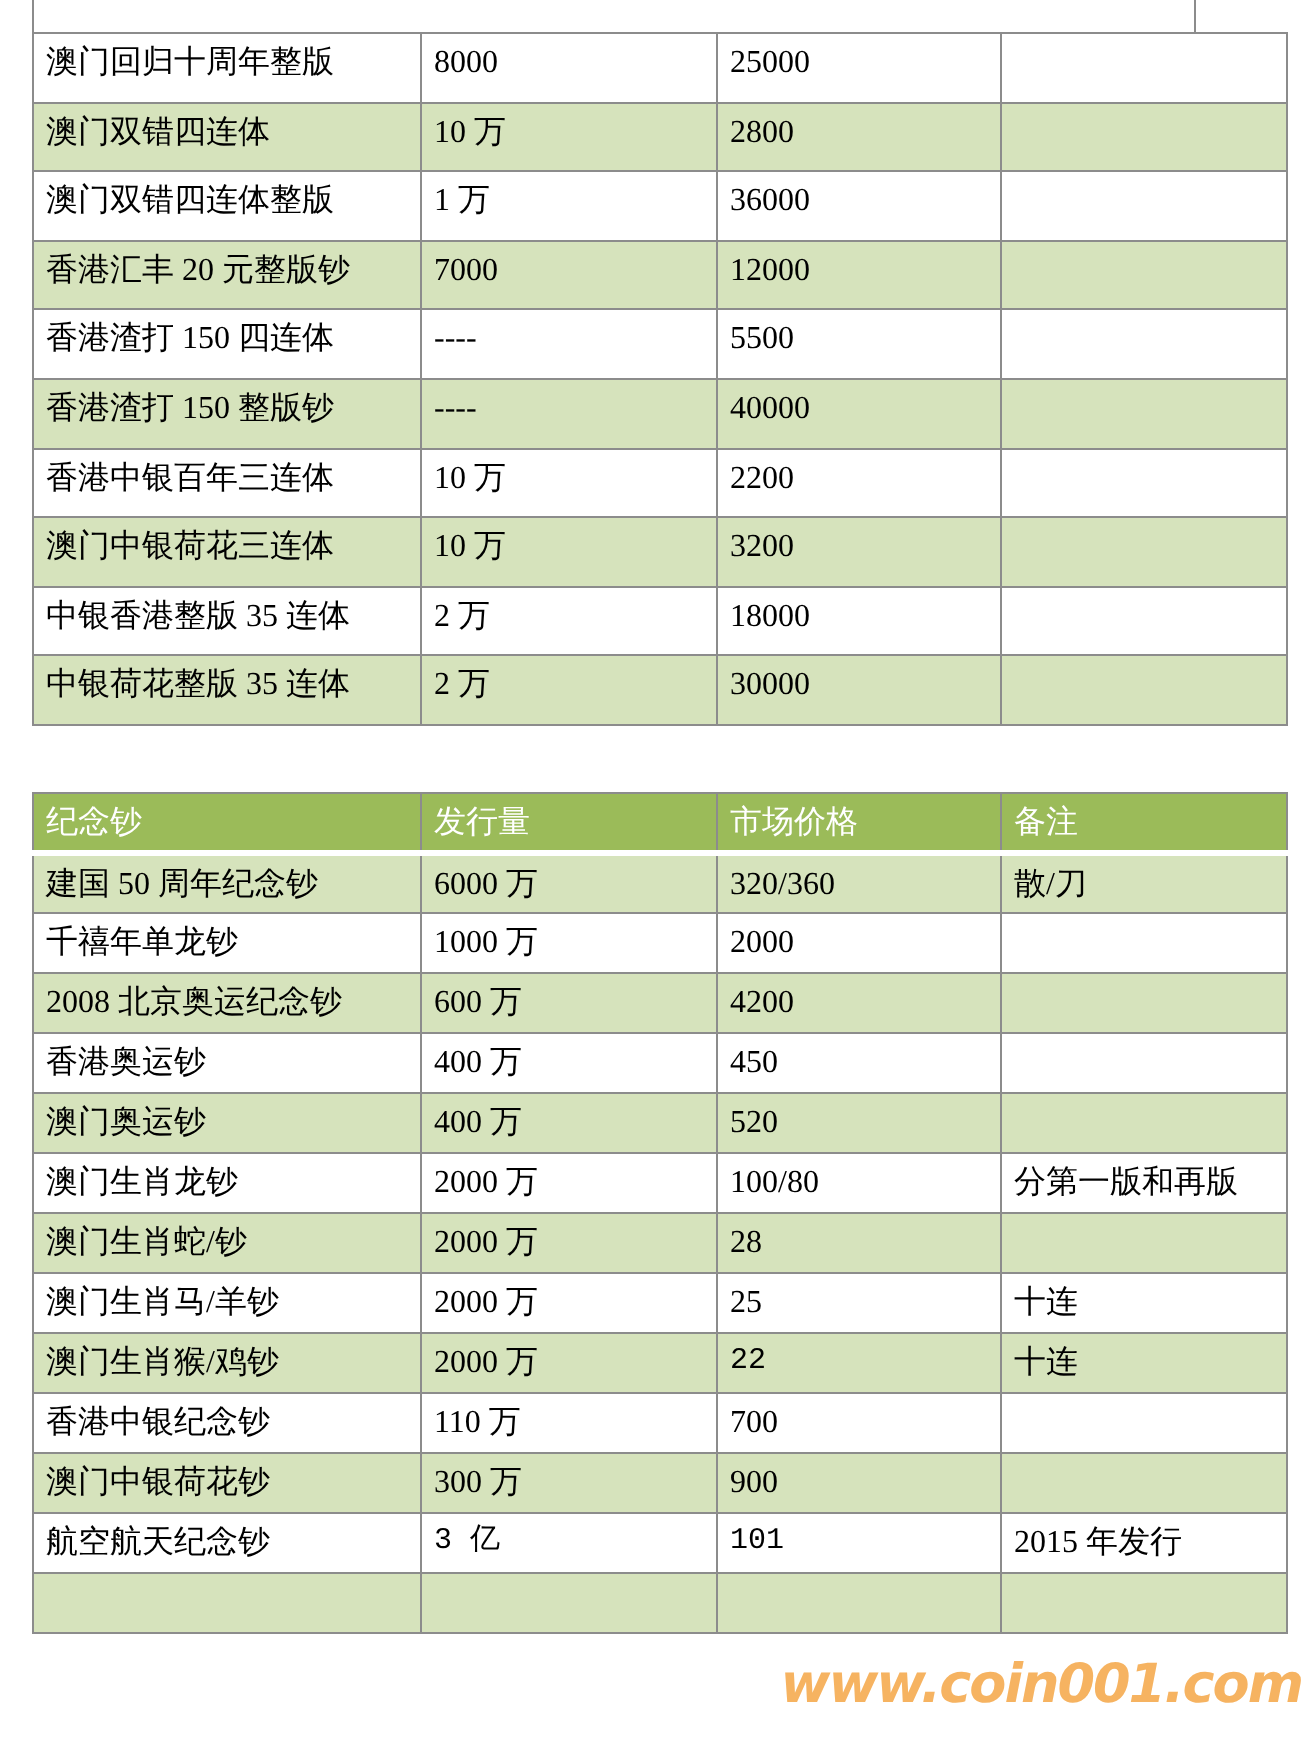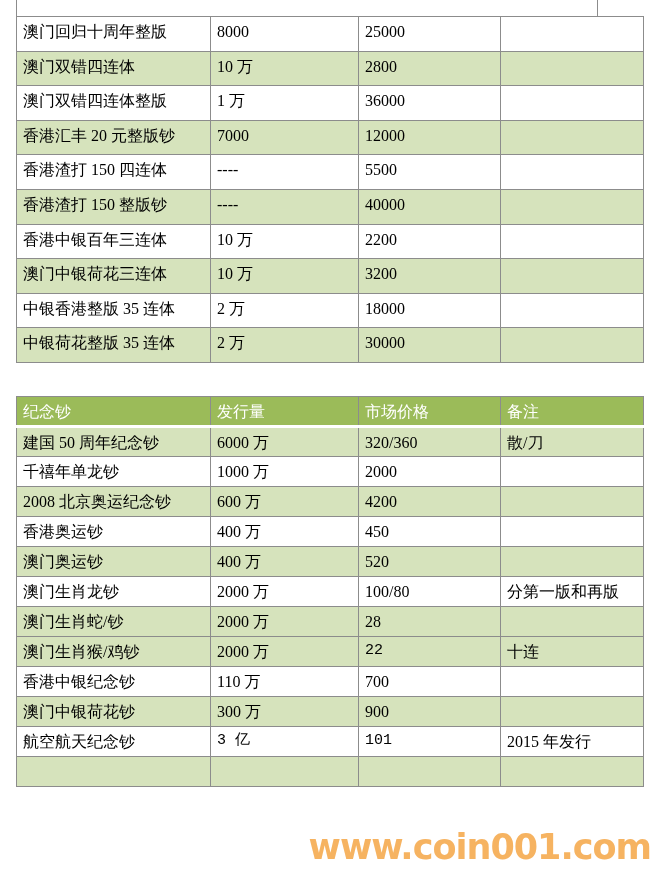--- a/index.html
+++ b/index.html
@@ -54,25 +54,26 @@
   .alt-num{
     font-family:Liberation Mono, monospace;
     font-size:15px;
   }
   #watermark{
     position:absolute;
     right:5px;
     top:827px;
     font-family:"DejaVu Sans","Liberation Sans",sans-serif;
     font-weight:bold;
-    font-size:35px;
+    font-size:27px;
     letter-spacing:-1px;
     color:rgba(243,157,52,0.78);
     z-index:5;
     pointer-events:none;
+    font-style:italic;
   }
 </style>
 </head>
 <body>
 
 <div id="crop-left" class="crop-border"></div>
 <div id="crop-divider" class="crop-border"></div>
 
 <table id="table1">
   <colgroup>
@@ -196,20 +197,26 @@
         <td>2000 万</td>
         <td>100/80</td>
         <td>分第一版和再版</td>
       </tr>
       <tr class="shaded">
         <td>澳门生肖蛇/钞</td>
         <td>2000 万</td>
         <td>28</td>
         <td></td>
       </tr>
+      <tr class="plain">
+        <td>澳门生肖马/羊钞</td>
+        <td>2000 万</td>
+        <td>25</td>
+        <td>十连</td>
+      </tr>
       <tr class="shaded">
         <td>澳门生肖猴/鸡钞</td>
         <td>2000 万</td>
         <td class="alt-num">22</td>
         <td>十连</td>
       </tr>
       <tr class="plain">
         <td>香港中银纪念钞</td>
         <td>110 万</td>
         <td>700</td>

